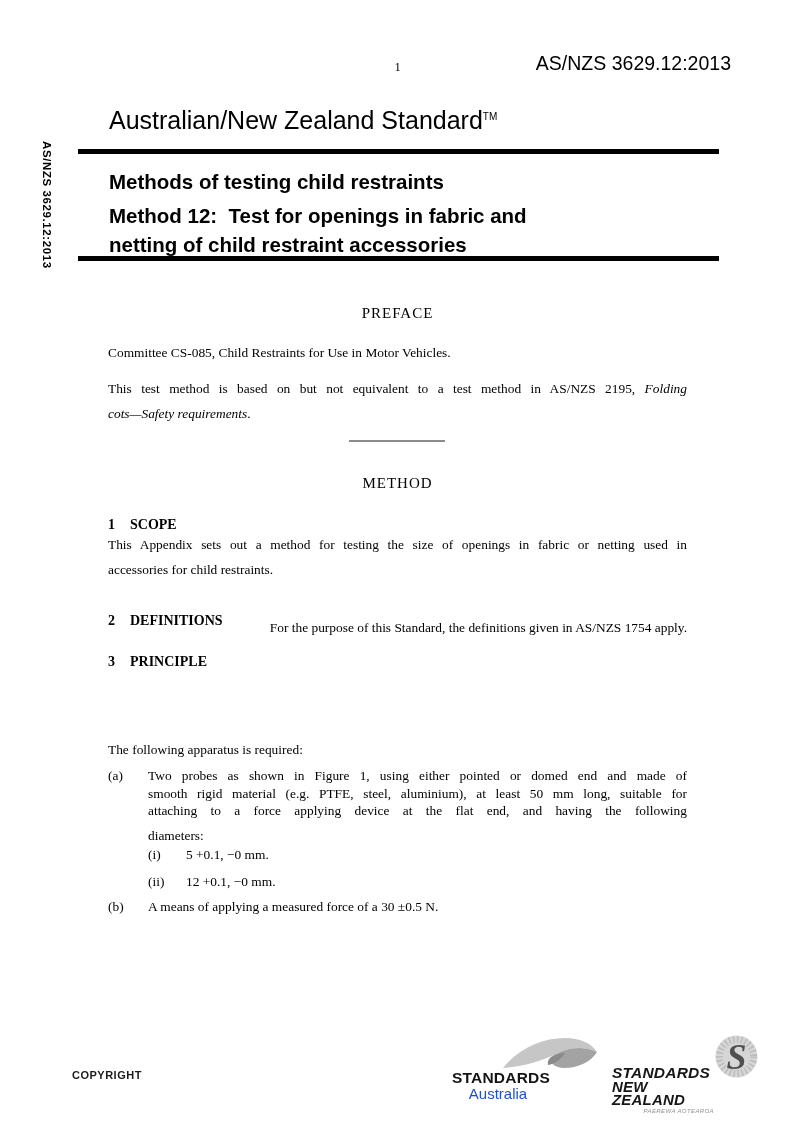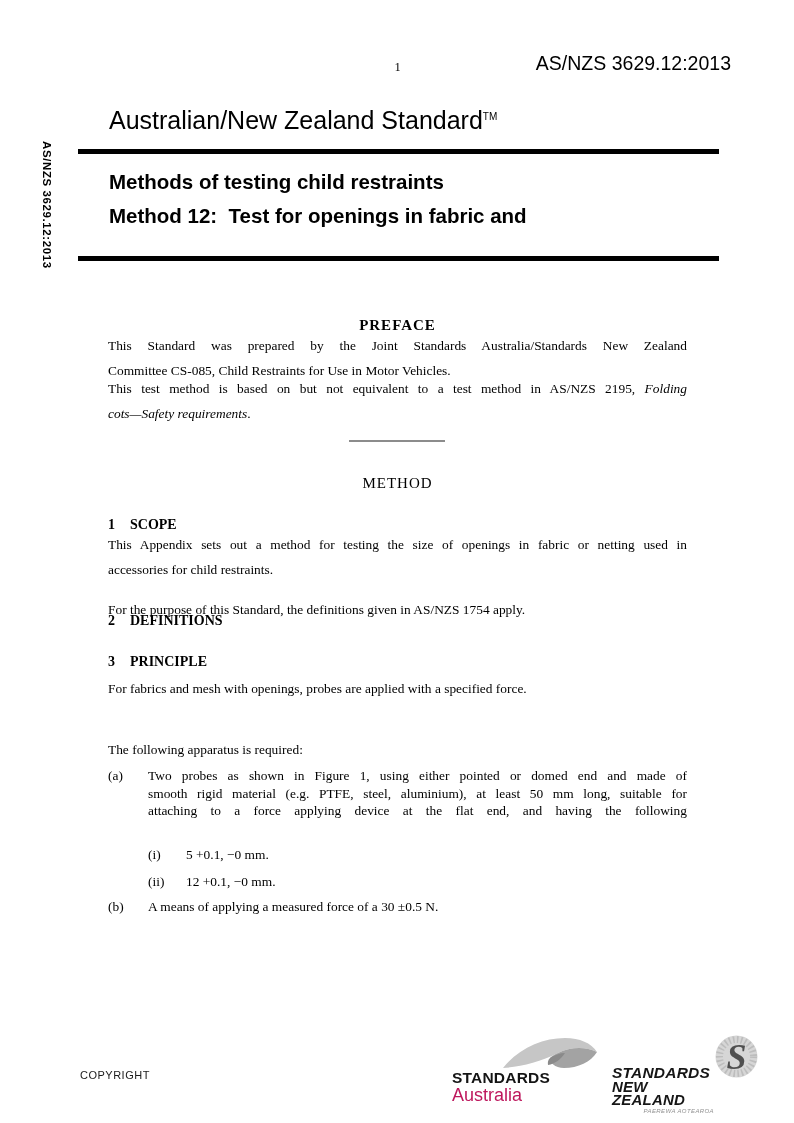--- a/index.html
+++ b/index.html
@@ -42,25 +42,25 @@
   .sec-num { display:inline-block; min-width:22px; }
   .divider { left:349px; top:440px; width:96px; height:2px; background:#8c8c8c; }
 
   .list-item { display:flex; }
   .marker { flex:0 0 40px; }
   .li-text { flex:1 1 auto; }
   .sub-item { display:flex; margin-left:40px; }
   .sub-marker { flex:0 0 38px; }
 
   
-  .copyright { left:80px; top:1069px; font-family:"Liberation Sans",sans-serif; font-size:11px; letter-spacing:0.5px; color:#1a1a1a; }
+  .copyright { left:72px; top:1069px; font-family:"Liberation Sans",sans-serif; font-size:11px; letter-spacing:0.5px; color:#1a1a1a;font-weight:bold; }
   .sa-logo { left:452px; top:1037px; width:148px; height:62px; }
   .sa-swoosh { position:absolute; right:2px; top:0; }
   .sa-name { position:absolute; left:0; top:32px; font-family:"Liberation Sans",sans-serif; font-weight:bold; font-size:15.5px; letter-spacing:0.2px; color:#141414; }
-  .sa-country { position:absolute; left:0; top:48px; width:92px; text-align:left; font-family:"Liberation Sans",sans-serif; font-size:18px; color:#be185d; }
+  .sa-country { position:absolute; left:0; top:48px; width:92px; text-align:center; font-family:"Liberation Sans",sans-serif; font-size:15px; color:#1d4ed8; }
   .snz-logo { left:612px; top:1035px; width:146px; height:72px; }
   .snz-text { position:absolute; left:0; top:30px; width:102px; font-family:"Liberation Sans",sans-serif; font-style:italic; font-weight:bold; color:#161616; }
   .snz-l1 { font-size:15.5px; line-height:15px; letter-spacing:0.2px; }
   .snz-l2 { font-size:15px; line-height:13px; letter-spacing:0.2px; }
   .snz-tag { font-style:italic; font-weight:normal; font-size:6px; color:#909090; text-align:right; letter-spacing:0.4px; margin-top:2px; }
   .snz-mark { position:absolute; left:103px; top:0; }
 </style>
 </head>
 <body>
 
@@ -71,60 +71,60 @@
 
   <div class="abs sidebar-ref">AS/NZS 3629.12:2013</div>
 
   <div class="abs masthead"><span>Australian/New Zealand Standard</span><sup>TM</sup></div>
 
   <div class="abs rule rule-top"></div>
 
   <div class="abs title-block">
     <div class="t1">Methods of testing child restraints</div>
     <div class="t2">Method 12:&nbsp; Test for openings in fabric and</div>
+    <div class="t3">netting of child restraint accessories</div>
   </div>
 
   <div class="abs rule rule-bottom"></div>
 
-  <div class="abs col center-head" style="top:317px;font-weight:bold;">PREFACE</div>
+  <div class="abs col center-head" style="top:305px;">PREFACE</div>
 
   <div class="abs col para" style="top:337px;">
-    <div class="jline">This Standard was prepared by the Joint Standards Australia/Standards New Zealand</div>
     <div class="jline-last">Committee CS-085, Child Restraints for Use in Motor Vehicles.</div>
   </div>
 
   <div class="abs col para" style="top:380px;">
     <div class="jline"><span>This test method is based on but not equivalent to a test method in AS/NZS 2195, </span><i>Folding</i></div>
     <div class="jline-last"><i>cots—Safety requirements</i><span>.</span></div>
   </div>
 
   <div class="abs divider"></div>
 
   <div class="abs col center-head" style="top:475px;">METHOD</div>
 
   <div class="abs col sec-head" style="top:497px;margin-top:20px;"><span class="sec-num">1</span><span>SCOPE</span></div>
   <div class="abs col para" style="top:536px;">
     <div class="jline">This Appendix sets out a method for testing the size of openings in fabric or netting used in</div>
     <div class="jline-last">accessories for child restraints.</div>
   </div>
 
   <div class="abs col sec-head" style="top:593px;margin-top:20px;"><span class="sec-num">2</span><span>DEFINITIONS</span></div>
-  <div class="abs col para" style="top:601px;">For the purpose of this Standard, the definitions given in AS/NZS 1754 apply.</div>
+  <div class="abs col para" style="top:619px;text-align:right;">For the purpose of this Standard, the definitions given in AS/NZS 1754 apply.</div>
 
   <div class="abs col sec-head" style="top:654px;"><span class="sec-num">3</span><span>PRINCIPLE</span></div>
-  <div class="abs col para" style="top:680px;">For fabrics and mesh with openings, probes are applied with a specified force.</div>
 
   <div class="abs col para" style="top:741px;">The following apparatus is required:</div>
 
   <div class="abs col para list-item" style="top:767px;">
     <div class="marker">(a)</div>
     <div class="li-text">
       <div class="jline">Two probes as shown in Figure 1, using either pointed or domed end and made of</div>
       <div class="jline">smooth rigid material (e.g. PTFE, steel, aluminium), at least 50 mm long, suitable for</div>
       <div class="jline">attaching to a force applying device at the flat end, and having the following</div>
+      <div class="jline-last">diameters:</div>
     </div>
   </div>
 
   <div class="abs col para sub-item" style="top:846px;">
     <div class="sub-marker">(i)</div>
     <div class="li-text">5 +0.1, −0 mm.</div>
   </div>
 
   <div class="abs col para sub-item" style="top:873px;">
     <div class="sub-marker">(ii)</div>

